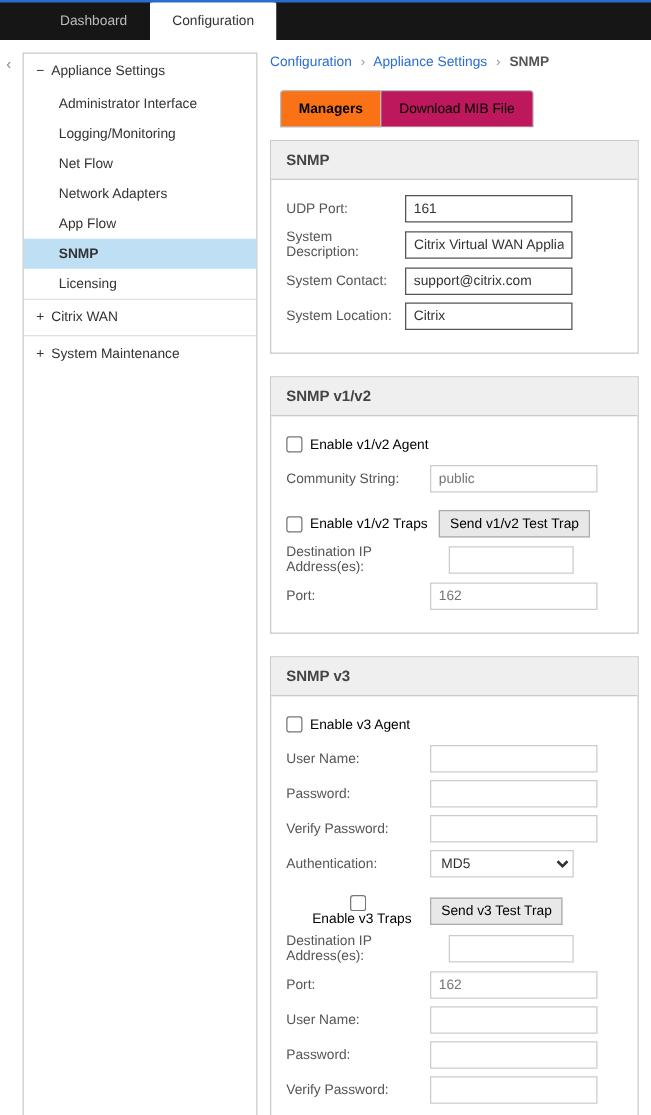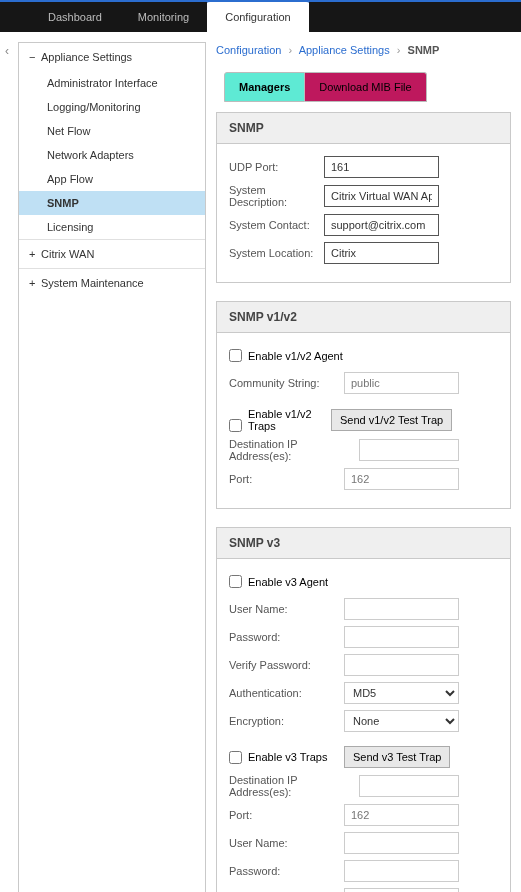--- a/index.html
+++ b/index.html
@@ -19,42 +19,41 @@
   .side-item.active { background: #bfe0f4; font-weight: bold; }
   .content { flex: 1; padding: 12px 10px 20px 10px; }
   .breadcrumb { color: #2b6dcf; font-size: 11px; margin-bottom: 16px; }
   .breadcrumb .crumb { color: #2b6dcf; cursor: pointer; }
   .breadcrumb .sep { color: #999; margin: 0 4px; }
   .breadcrumb .last { color: #555; font-weight: bold; }
   .subtabs { display: flex; margin-bottom: 10px; margin-left: 8px; }
   .subtab { border: 1px solid #bbb; padding: 8px 14px; font-size: 11px; background: #f5f5f5; cursor: pointer; }
   .subtab:first-child { border-radius: 3px 0 0 0; }
   .subtab:last-child { border-radius: 0 3px 0 0; border-left: none; background: #be185d; }
-  .subtab.active { background: #5eead4; font-weight: bold; }
+  .subtab.active { background: #f97316; font-weight: bold; }
   .panel { border: 1px solid #c9c9c9; margin-bottom: 18px; }
   .panel-head { background: #efefef; padding: 8px 12px; font-weight: bold; color: #444; border-bottom: 1px solid #c9c9c9; font-size: 12px; }
   .panel-body { padding: 12px; }
   .row { display: flex; align-items: center; margin-bottom: 6px; }
   .lbl { width: 95px; color: #555; font-size: 11px; }
   .lbl-wide { width: 115px; color: #555; font-size: 11px; }
-  .inp { border: 1px solid #555; height: 22px; padding: 2px 6px; font-size: 11px; width: 115px; color: #333; font-family: Arial, sans-serif; }
+  .inp { border: 1px solid #555; height: 22px; padding: 2px 6px; font-size: 11px; width: 134px; color: #333; font-family: Arial, sans-serif; }
   .inp.light { border: 1px solid #ccc; color: #aaa; }
   .sel { border: 1px solid #ccc; height: 22px; padding: 2px 4px; font-size: 11px; width: 115px; color: #333; background: #fff; font-family: Arial, sans-serif; }
   .chk-row { display: flex; align-items: center; margin-bottom: 10px; margin-top: 4px; }
   .chk-row input { margin-right: 6px; }
   .chk-inline { display: flex; align-items: center; }
   .btn-small { background: #e8e8e8; border: 1px solid #aaa; padding: 4px 8px; font-size: 11px; cursor: pointer; font-family: Arial, sans-serif; }
   .gap { height: 8px; }
 </style>
 </head>
 <body>
 
 <div class="topbar">
   <div class="tab">Dashboard</div>
-  <div class="tab">Monitoring</div>
   <div class="tab active">Configuration</div>
 </div>
 
 <div class="main">
   <div class="collapse-btn">‹</div>
   <div class="sidebar">
     <div class="side-group">
       <div class="side-header">
           <span class="exp">−</span>
           <span>Appliance Settings</span>
@@ -125,21 +124,21 @@
         <div class="chk-row">
             <input type="checkbox" style="">
             <span>Enable v1/v2 Agent</span>
           </div>
         <div class="row">
             <div class="lbl-wide">Community String:</div>
             <input class="inp light" placeholder="public" style="">
           </div>
         <div class="gap"></div>
         <div class="row">
-          <div class="chk-inline" style="width:102px;align-items:flex-end;">
+          <div class="chk-inline" style="width:122px;">
               <input type="checkbox" style="">
               <span style="margin-left:6px;">Enable v1/v2 Traps</span>
             </div>
           <button class="btn-small">Send v1/v2 Test Trap</button>
         </div>
         <div class="row">
             <div class="lbl" style="width:130px;">Destination IP Address(es):</div>
             <input class="inp light" style="width: 100px;">
           </div>
         <div class="row">
@@ -165,27 +164,23 @@
             <input class="inp light" type="password" style="">
           </div>
         <div class="row">
             <div class="lbl-wide">Verify Password:</div>
             <input class="inp light" type="password" style="">
           </div>
         <div class="row">
             <div class="lbl-wide">Authentication:</div>
             <select class="sel"><option>MD5</option></select>
           </div>
-        <div class="row">
-            <div class="lbl-wide">Encryption:</div>
-            <select class="sel"><option>None</option></select>
-          </div>
         <div class="gap"></div>
         <div class="row">
-          <div class="chk-inline" style="width:115px;">
+          <div class="chk-inline" style="width:115px;flex-direction:column;">
               <input type="checkbox" style="">
               <span style="margin-left:6px;">Enable v3 Traps</span>
             </div>
           <button class="btn-small">Send v3 Test Trap</button>
         </div>
         <div class="row">
             <div class="lbl" style="width:130px;">Destination IP Address(es):</div>
             <input class="inp light" style="width: 100px;">
           </div>
         <div class="row">

